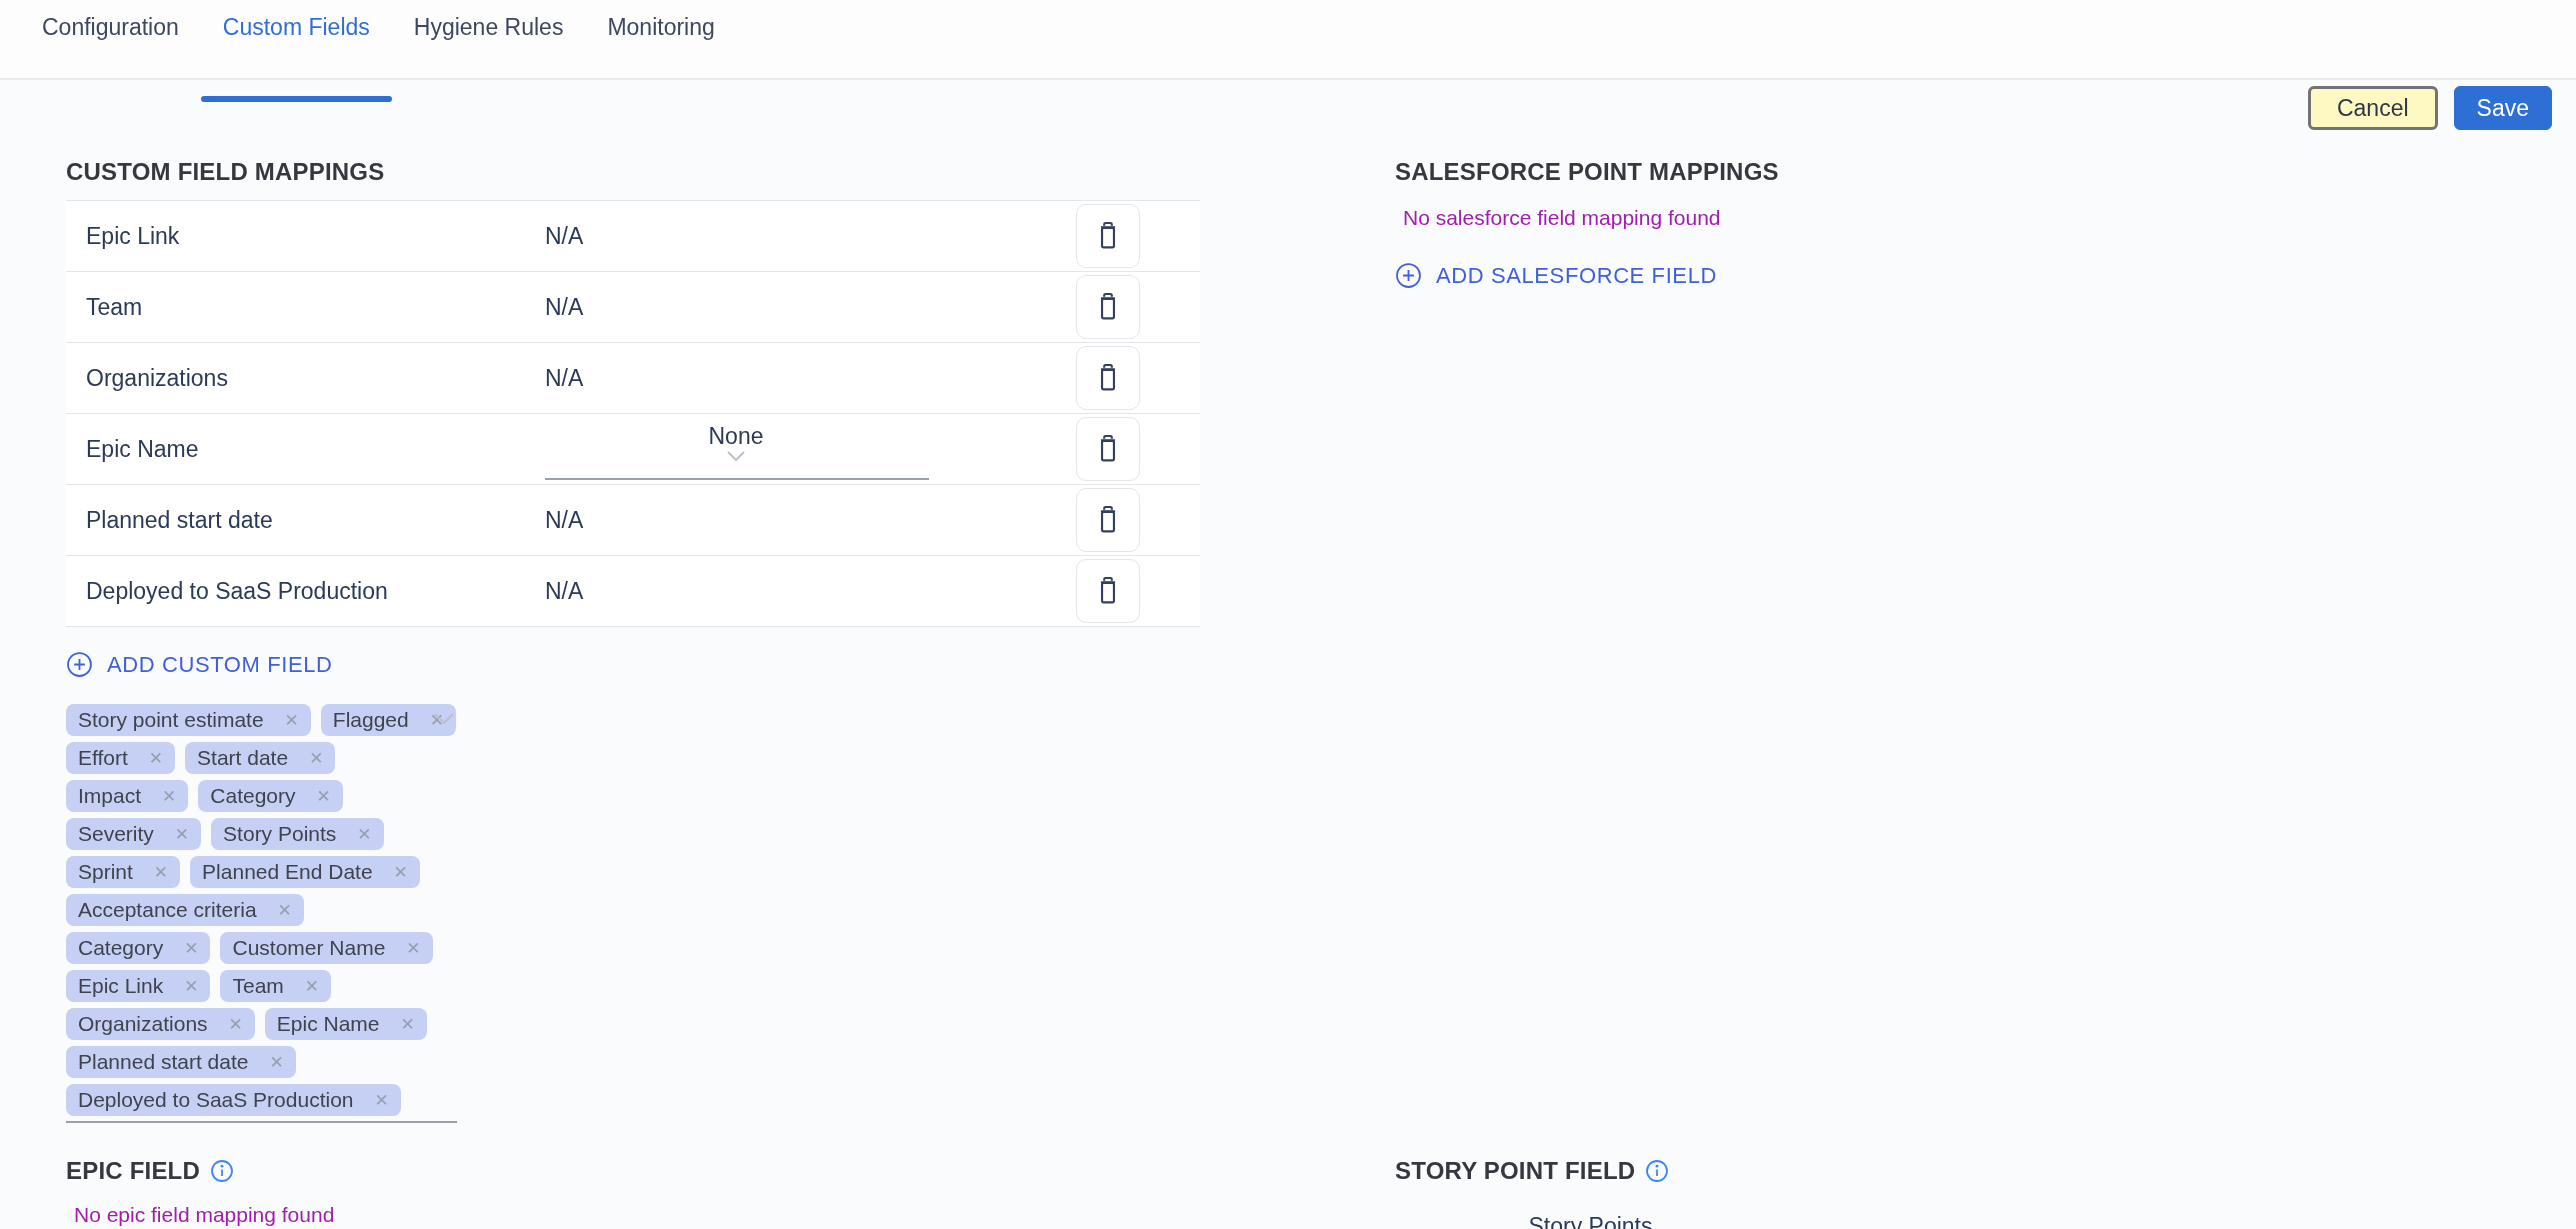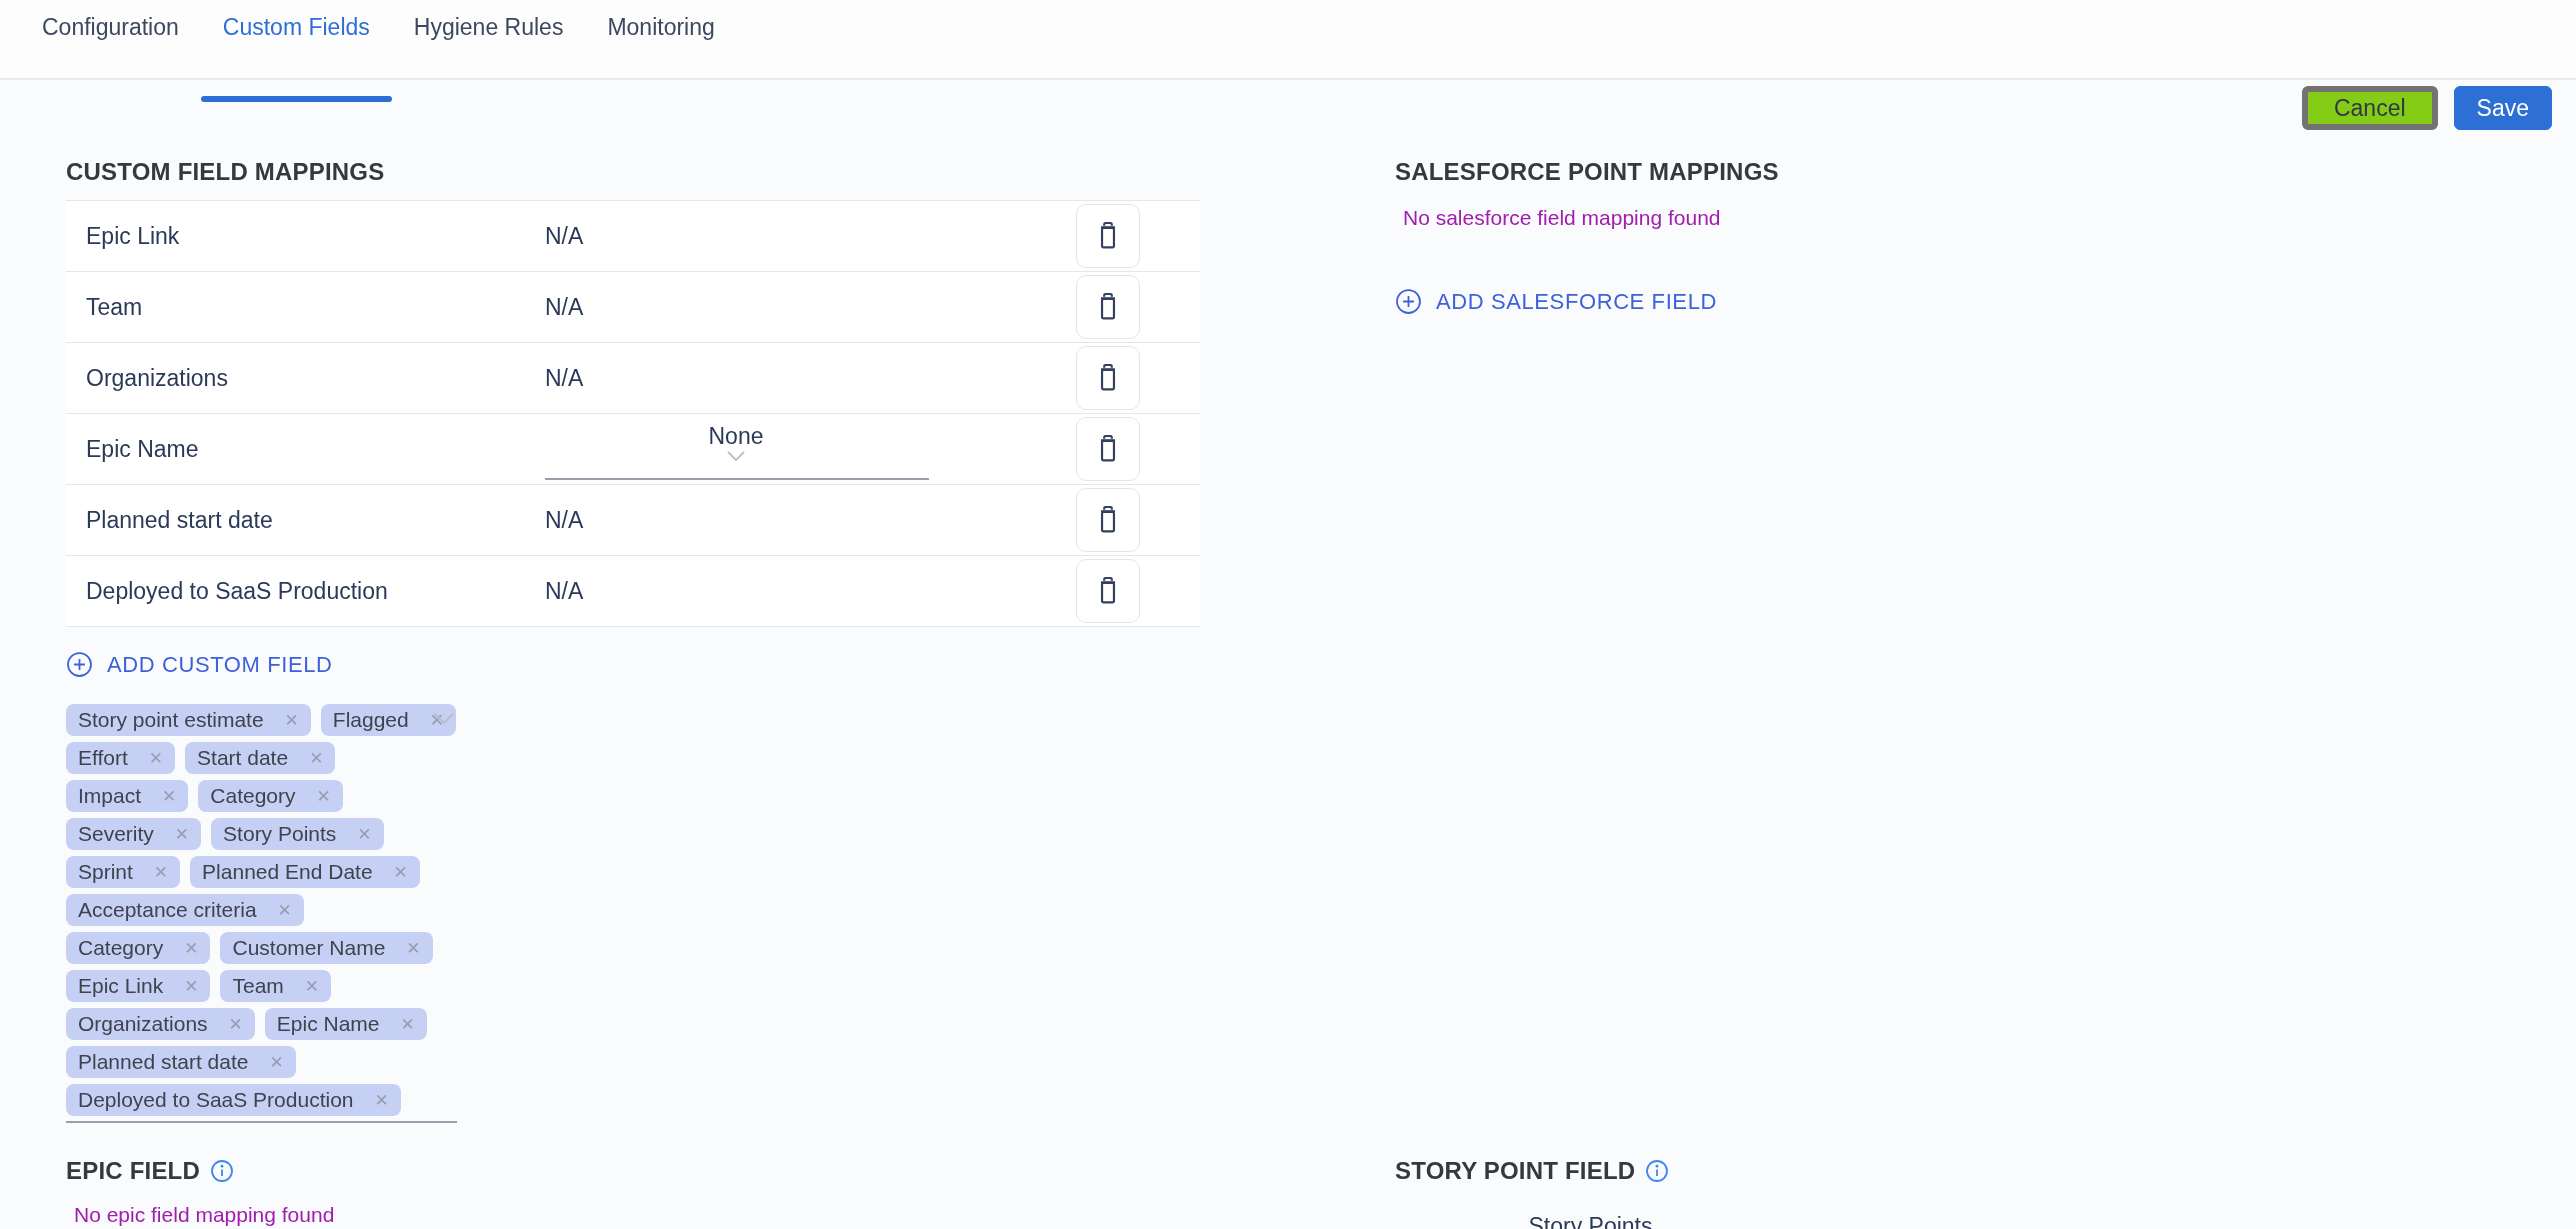--- a/index.html
+++ b/index.html
@@ -52,22 +52,22 @@
     height:44px;
     font-size:23px;
     border-radius:6px;
     padding:0 26px;
     display:flex;
     align-items:center;
     cursor:pointer;
     font-family:"Liberation Sans", sans-serif;
   }
   .btn.cancel {
-    background:#84cc16;
-    border:6px solid #737373;
+    background:#fef9c3;
+    border:3px solid #737373;
     color:#2f3747;
   }
   .btn.save {
     background:#2e6fd6;
     border:1px solid #2e6fd6;
     color:#ffffff;
     padding:0 22px;
   }
 
   
@@ -190,21 +190,21 @@
     margin-top:18px;
     padding-left:8px;
   }
   .big-select {
     width:389px;
     margin-top:20px;
     padding:8px 10px 14px 12px;
   }
   .big-select.tall { padding-top:26px; }
   .sf-empty { margin-top:20px; }
-  .sf-add { margin-top:58px; }
+  .sf-add { margin-top:32px; }
 
   svg { display:block; }
 </style>
 </head>
 <body>
 
 <div class="tabbar">
   <div class="tab">Configuration</div>
   <div class="tab active">Custom Fields</div>
   <div class="tab">Hygiene Rules</div>

